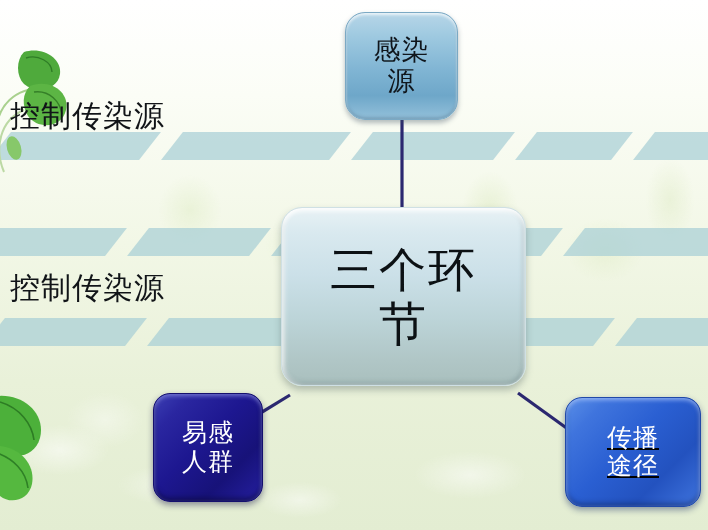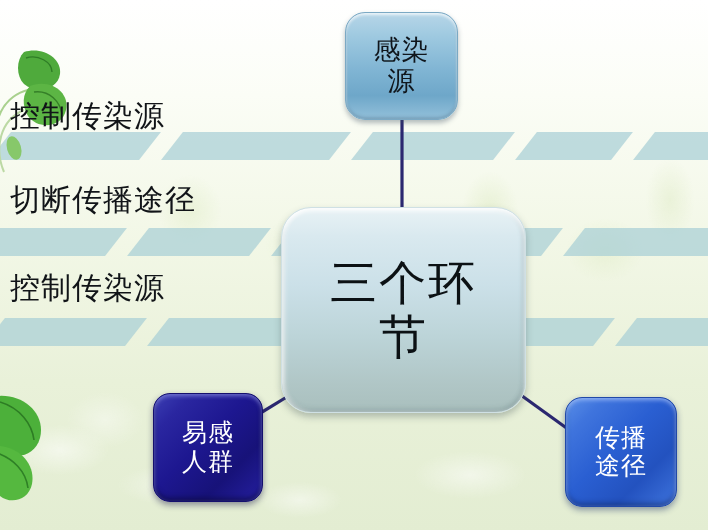--- a/index.html
+++ b/index.html
@@ -76,22 +76,22 @@
     border:1px solid #7ba9c4;
     box-shadow:
       0 3px 5px rgba(60,80,95,.38),
       inset 0 2px 3px rgba(255,255,255,.75),
       inset 0 -2px 3px rgba(40,70,95,.25);
   }
   #node-source .lbl{font-size:27px;color:#10161c;font-weight:400;letter-spacing:1px;}
 
   
   #node-center{
-    left:281px;top:207px;width:245px;height:206px;
-    border-radius:30px;
+    left:281px;top:207px;width:245px;height:179px;
+    border-radius:21px;
     background:
       linear-gradient(to bottom,
         #e8f2f5 0%, #d9e9ef 14%, #cbe0e8 38%, #bcd4d8 63%, #b0c6c6 86%, #a9bfbd 100%);
     border:1px solid #cfe0e4;
     box-shadow:
       0 4px 7px rgba(70,85,90,.35),
       inset 0 3px 4px rgba(255,255,255,.95),
       inset 0 -3px 5px rgba(90,115,120,.28),
       inset 3px 0 4px rgba(255,255,255,.6),
       inset -3px 0 4px rgba(95,120,125,.18);
@@ -109,30 +109,31 @@
     box-shadow:
       0 3px 6px rgba(25,25,70,.45),
       inset 0 2px 4px rgba(150,155,235,.65),
       inset 0 -3px 5px rgba(10,8,55,.6);
     margin-left: 28px;
   }
   #node-susceptible .lbl{font-size:25px;color:#ffffff;letter-spacing:1px;}
 
   
   #node-route{
-    left:565px;top:397px;width:112px;height:110px;
+    left:565px;top:397px;width:136px;height:110px;
     border-radius:17px;
     background:
       linear-gradient(135deg,
         #5a8fe8 0%, #3f74dd 18%, #2a5fd2 45%, #2352bf 72%, #3f74dd 100%);
     border:1px solid #2149a8;
     box-shadow:
       0 3px 6px rgba(25,45,100,.45),
       inset 0 2px 4px rgba(180,205,255,.7),
       inset 0 -3px 5px rgba(15,35,95,.5);
+    text-decoration: underline;
   }
   #node-route .lbl{font-size:25px;color:#ffffff;letter-spacing:1px;}
 
   
   .caption{
     position:absolute;
     font-size:30px;color:#111418;
     letter-spacing:1px;white-space:nowrap;
     font-family:"DejaVu Sans","Liberation Sans",sans-serif;
   }
@@ -212,16 +213,15 @@
     <span class="lbl">易感
 人群</span>
   </div>
 
   <div class="node" id="node-route">
     <span class="lbl">传播
 途径</span>
   </div>
 
   <div class="caption" id="caption-0">控制传染源</div>
-  <div class="caption" id="caption-1">切断传播途径</div>
   <div class="caption" id="caption-2">控制传染源</div>
 
 </div>
 
 </body></html>

